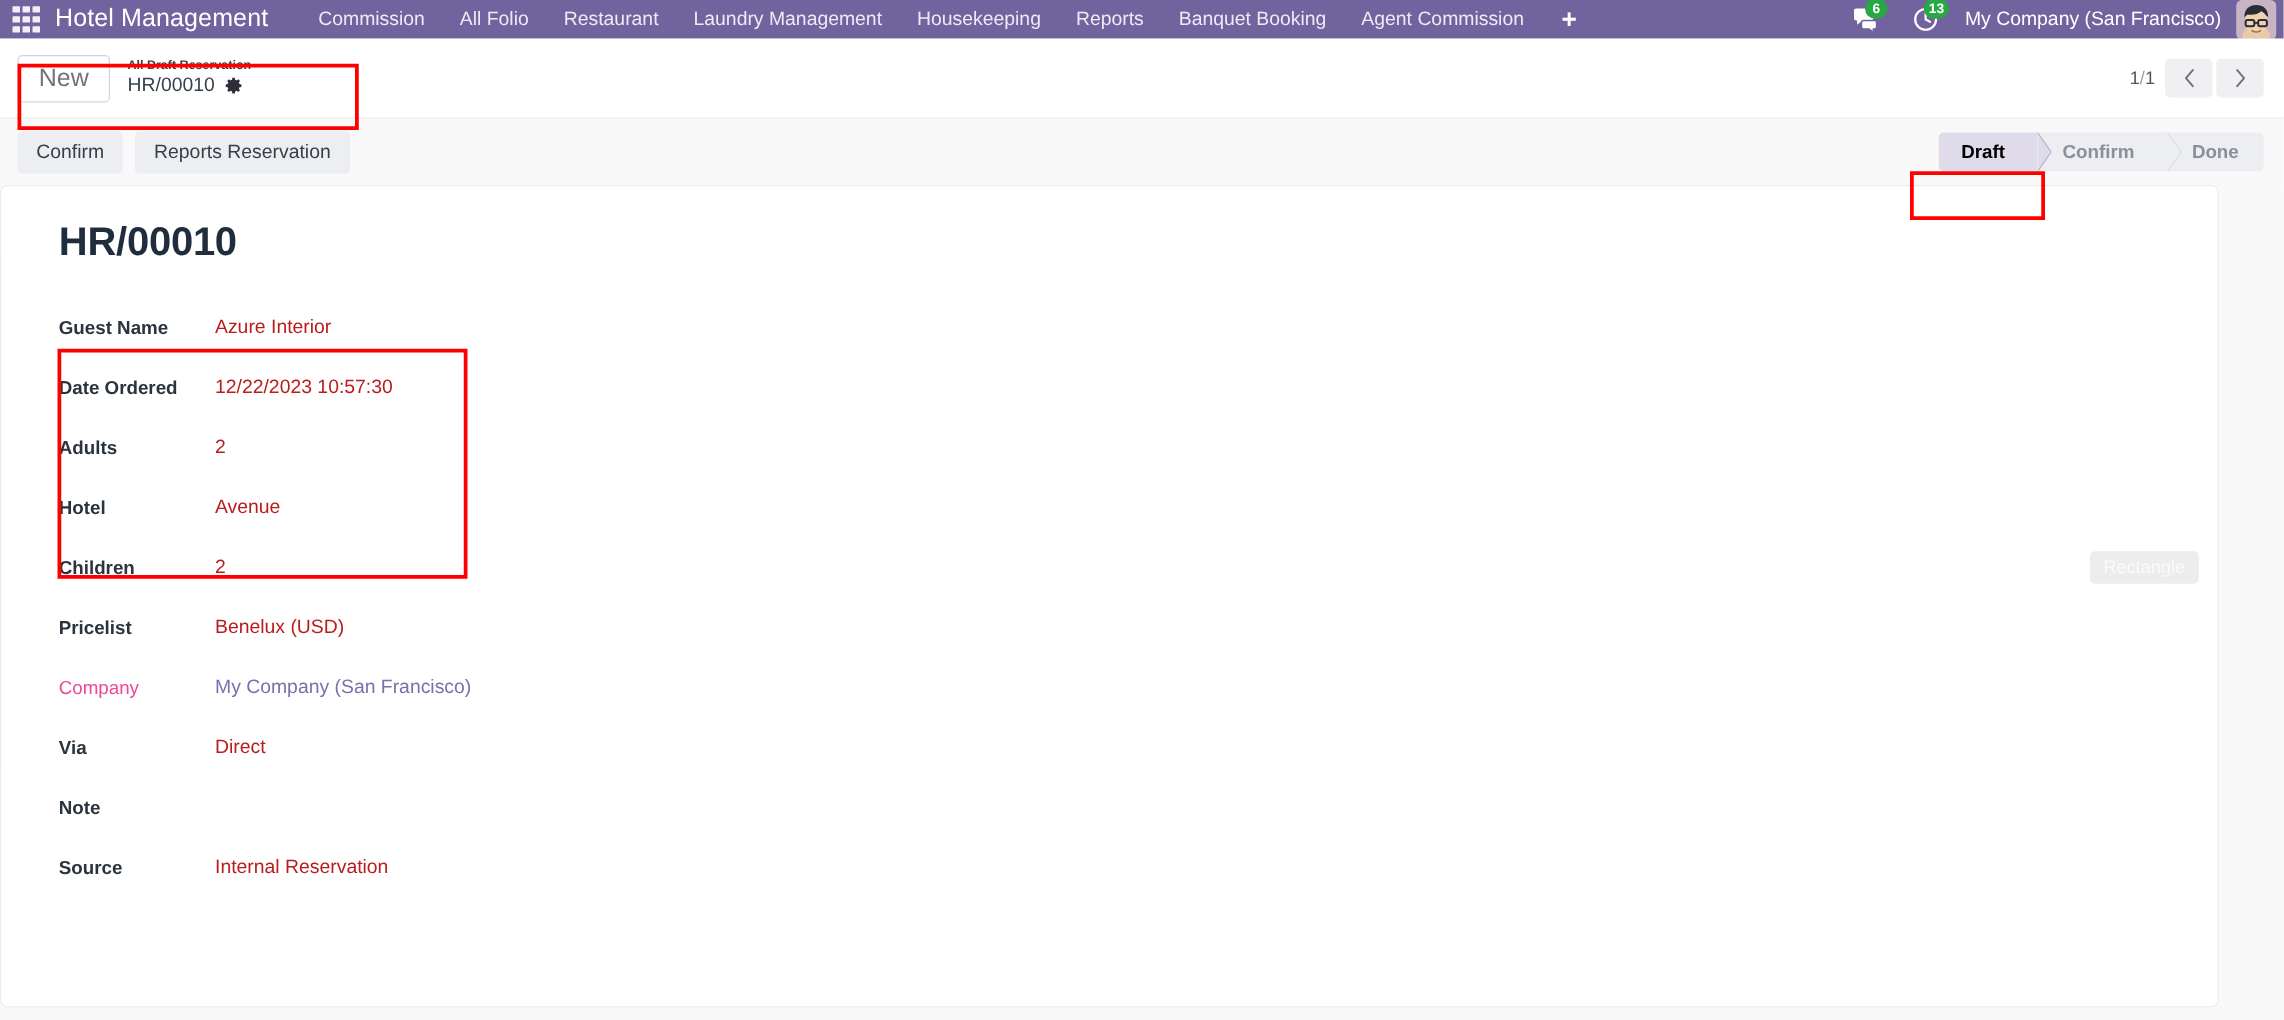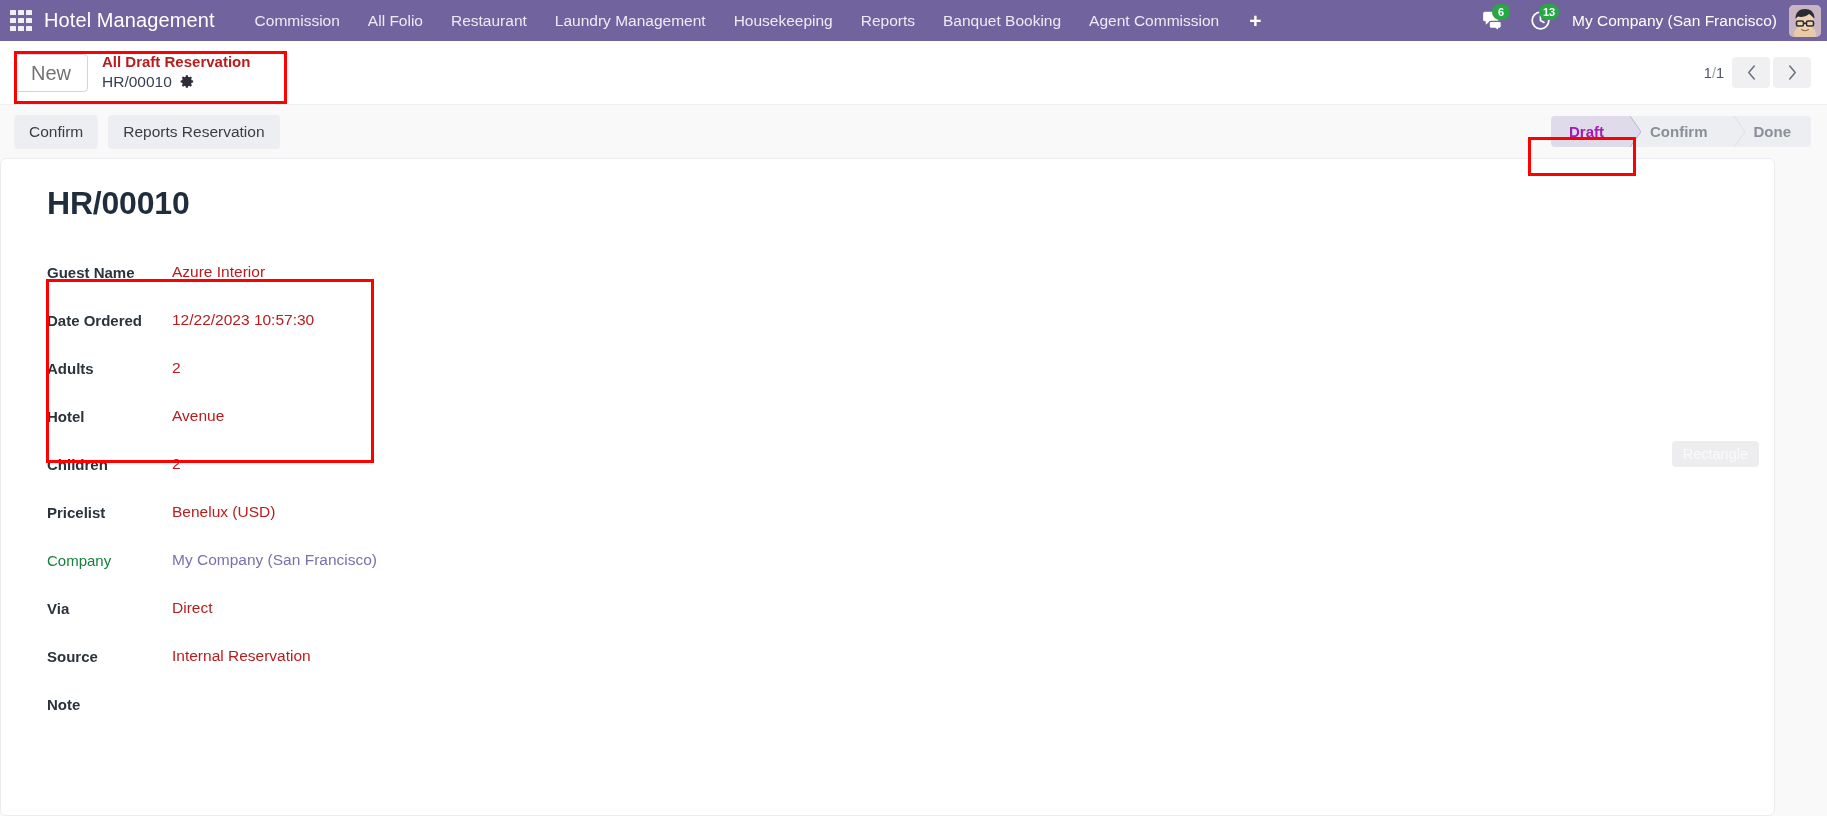--- a/index.html
+++ b/index.html
@@ -6,21 +6,21 @@
   html, body {
     width: 1827px; height: 816px;
     font-family: "Liberation Sans", sans-serif;
     background: #f9f9f9;
     overflow: hidden;
     -webkit-font-smoothing: antialiased;
   }
 
   
   .navbar {
-    height: 41px;
+    height: 31px;
     background: #71639e;
     display: flex;
     align-items: center;
     padding: 0 0 0 10px;
     position: relative;
   }
   .apps-grid {
     width: 22px; height: 22px;
     display: grid;
     grid-template-columns: repeat(3, 1fr);
@@ -78,21 +78,21 @@
     padding: 0 16px 0 14px; background: #fff;
   }
   .btn-new {
     border: 1px solid #d6d3e0; background: #fff; color: #737373;
     font-size: 20px; font-weight: 500;
     padding: 7px 16px; border-radius: 4px; cursor: pointer;
     font-family: "Liberation Sans", sans-serif; line-height: 1.1;
   }
   .breadcrumb-texts { margin-left: 14px; line-height: 1.25; }
   .bc-parent {
-    color: #b91c1c; font-size: 15px; font-weight: 600;
+    color: #404040; font-size: 10px; font-weight: 600;
     cursor: pointer; display: block;
   }
   .bc-current-row { display: flex; align-items: center; gap: 8px; }
   .bc-current {
     color: #374151; font-size: 15.5px; font-weight: 500;
   }
   .gear-icon { width: 15px; height: 15px; cursor: pointer; display: block; }
   .cp-right {
     margin-left: auto; display: flex; align-items: center; gap: 8px;
   }
@@ -120,21 +120,21 @@
   }
   .statusbar { margin-left: auto; display: flex; align-items: center; }
   .stat {
     position: relative; font-size: 15px; font-weight: 600;
     background: #eceef1; color: #8a8f98;
     padding: 7px 26px 7px 20px; cursor: pointer;
     line-height: 1.15;
   }
   .stat:first-child { border-radius: 4px 0 0 4px; padding-left: 18px; }
   .stat:last-child { border-radius: 0 4px 4px 0; padding-right: 20px; }
-  .stat.active { background: #dfdbea; color: #a21caf; }
+  .stat.active { background: #dfdbea; color: #000000; }
   .stat .arw {
     position: absolute; right: -11px; top: 0; width: 11px; height: 100%;
     z-index: 2;
   }
 
   
   .sheet-wrap {
     background: #f9f9f9;
     height: calc(816px - 41px - 63px - 54px);
     padding: 0;
@@ -154,21 +154,21 @@
     font-size: 32px; font-weight: 700; color: #1f2d3d;
     letter-spacing: -.2px; margin-bottom: 26px;
   }
   .form-table { border-collapse: collapse; }
   .form-row { height: 48px; }
   .form-label {
     font-size: 15px; font-weight: 700; color: #2b333d;
     padding-right: 24px; white-space: nowrap;
     vertical-align: middle; width: 125px;
   }
-  .form-label.readonly { font-weight: 400; color: #15803d; }
+  .form-label.readonly { font-weight: 400; color: #ec4899; }
   .form-value {
     font-size: 15.5px; color: #b91c1c;
     vertical-align: middle; white-space: nowrap;
   }
   .form-value.link { color: #7d6fad; cursor: pointer; }
 
   
   .annot {
     position: absolute; border: 3px solid #ff0000;
     pointer-events: none; z-index: 40;
@@ -334,26 +334,26 @@
         </tr>
         <tr class="form-row">
           <td class="form-label readonly">Company</td>
           <td class="form-value link">My Company (San Francisco)</td>
         </tr>
         <tr class="form-row">
           <td class="form-label">Via</td>
           <td class="form-value">Direct</td>
         </tr>
         <tr class="form-row">
+          <td class="form-label">Note</td>
+          <td class="form-value"></td>
+        </tr>
+        <tr class="form-row">
           <td class="form-label">Source</td>
           <td class="form-value">Internal Reservation</td>
-        </tr>
-        <tr class="form-row">
-          <td class="form-label">Note</td>
-          <td class="form-value"></td>
         </tr>
       </tbody>
     </table>
   </div>
 </div>
 
 <div class="rect-badge">Rectangle</div>
 
 <div class="annot" id="annot-breadcrumb"></div>
 <div class="annot" id="annot-status"></div>

